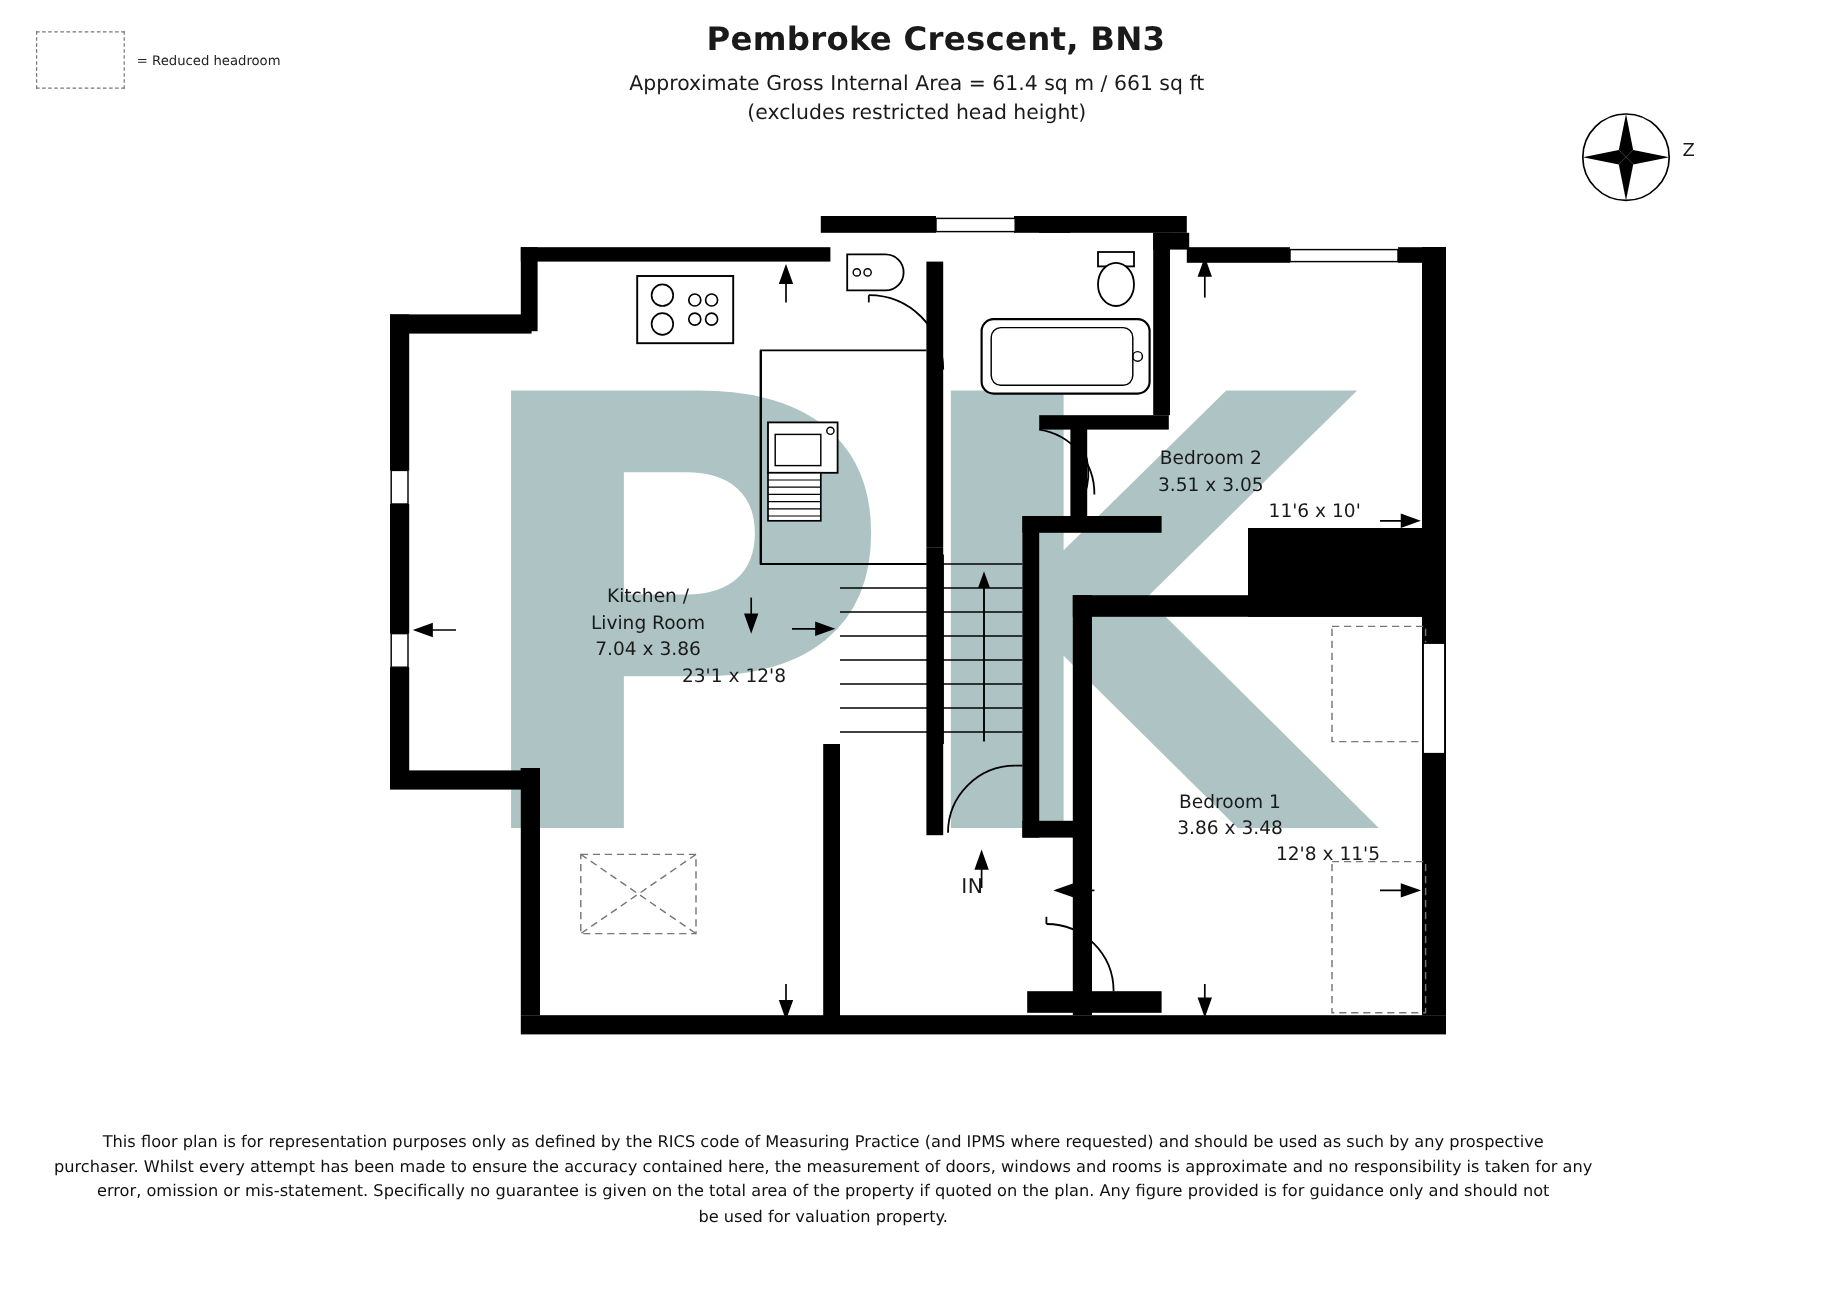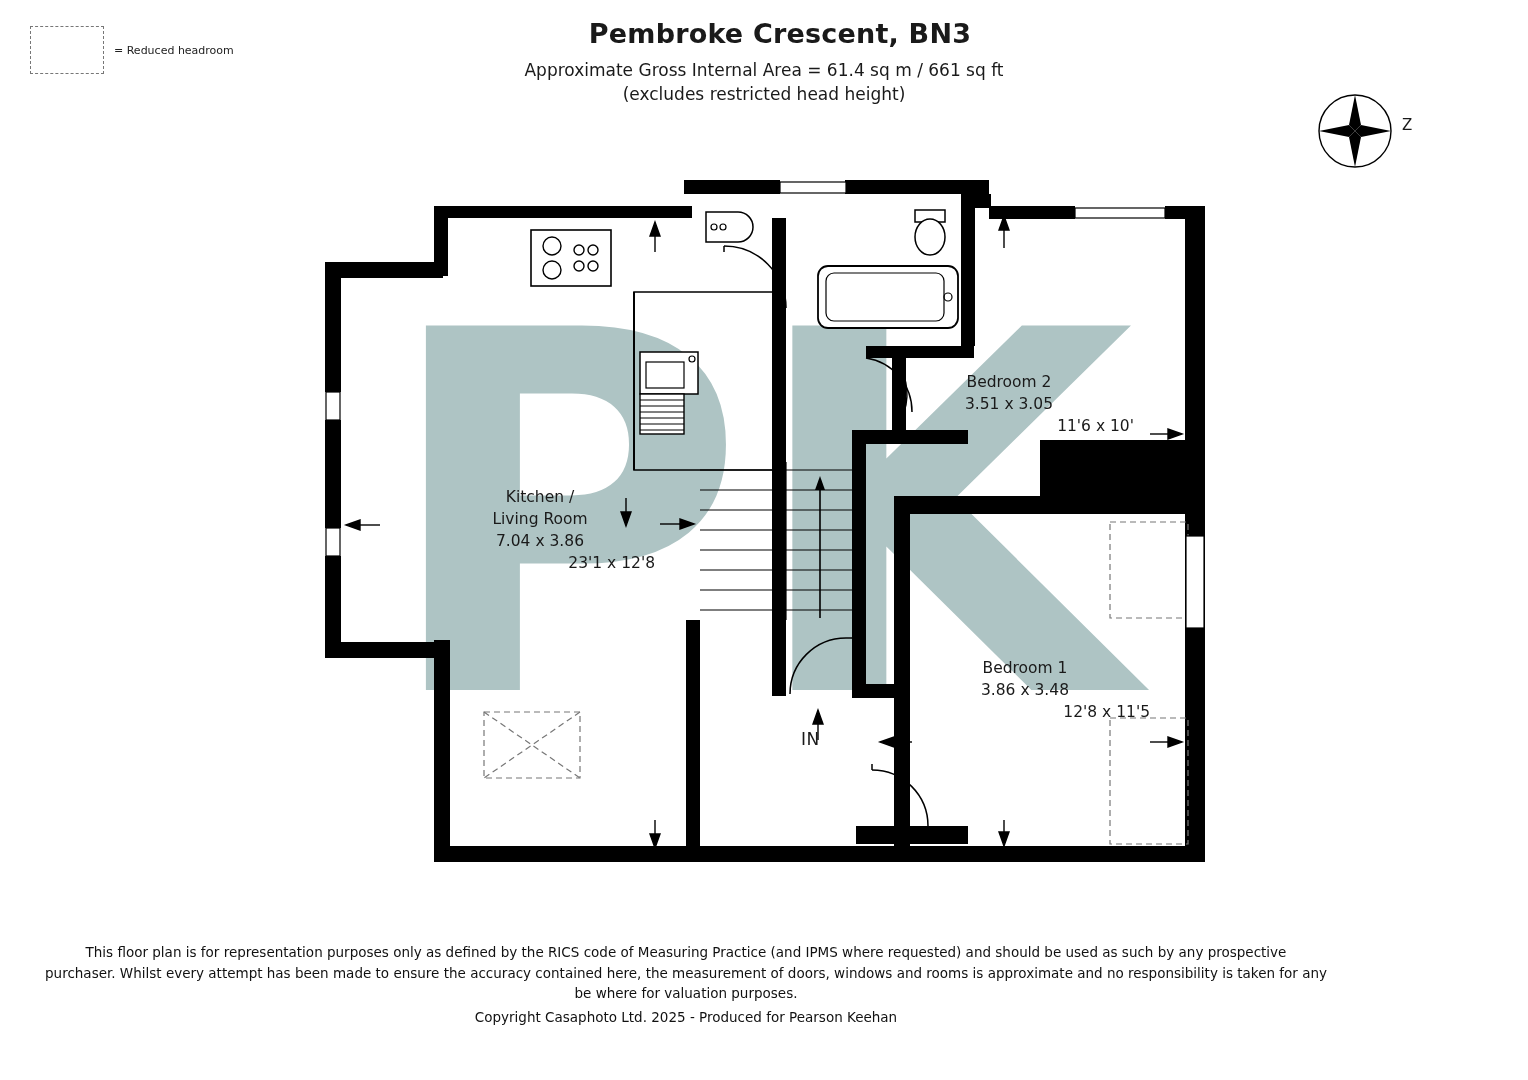--- a/index.html
+++ b/index.html
@@ -364,15 +364,15 @@
   <span class="rl-name">Bedroom 1</span>
   <span class="rl-m">3.86 x 3.48</span>
   <span class="rl-ft">12'8 x 11'5</span>
 </div>
 
 <div id="entry-label">IN</div>
 
 <div id="footer">
   <div>This floor plan is for representation purposes only as defined by the RICS code of Measuring Practice (and IPMS where requested) and should be used as such by any prospective</div>
   <div>purchaser. Whilst every attempt has been made to ensure the accuracy contained here, the measurement of doors, windows and rooms is approximate and no responsibility is taken for any</div>
-  <div>be where for valuation purposes.</div>
-  <div class="copyright">Copyright Casaphoto Ltd. 2025 - Produced for Pearson Keehan</div>
+  <div>error, omission or mis-statement. Specifically no guarantee is given on the total area of the property if quoted on the plan. Any figure provided is for guidance only and should not</div>
+  <div>be used for valuation property.</div>
 </div>
 
 </body></html>

